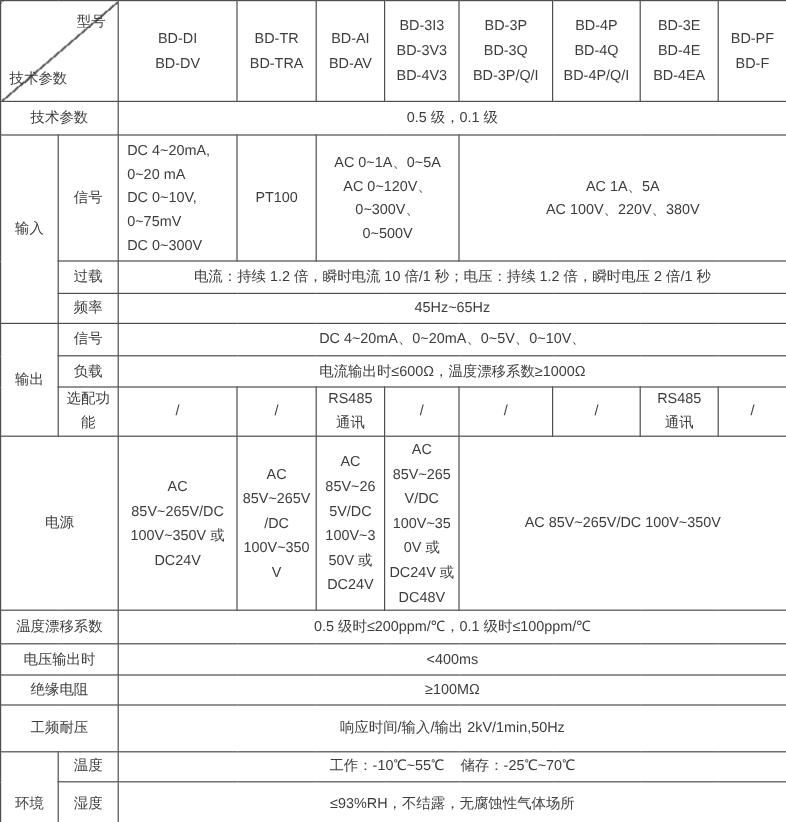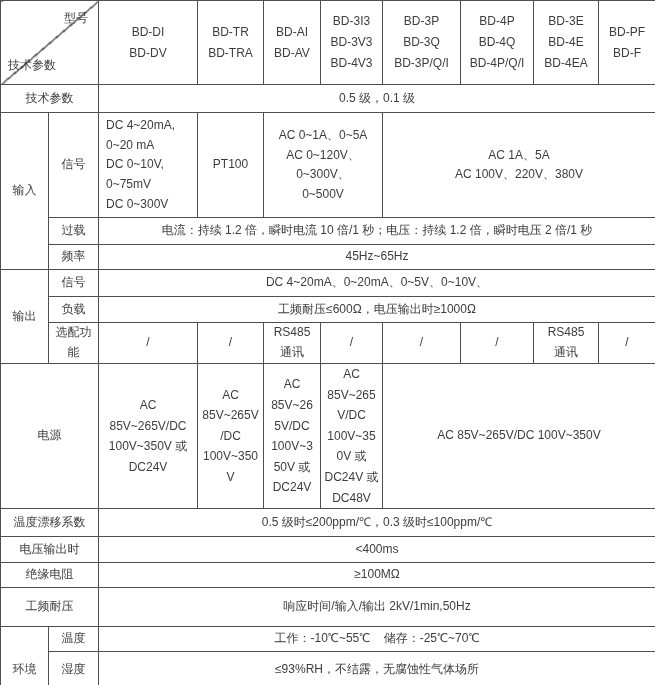--- a/index.html
+++ b/index.html
@@ -95,21 +95,21 @@
   </tr>
 
   <tr style="height:27px">
     <td rowspan="3">输出</td>
     <td>信号</td>
     <td colspan="8">DC 4~20mA、0~20mA、0~5V、0~10V、</td>
   </tr>
 
   <tr style="height:26px">
     <td>负载</td>
-    <td colspan="8">工频耐压≤600Ω，电压输出时≥1000Ω</td>
+    <td colspan="8">电流输出时≤600Ω，温度漂移系数≥1000Ω</td>
   </tr>
 
   <tr style="height:39px">
     <td>选配功能</td>
     <td>/</td>
     <td>/</td>
     <td>RS485
 通讯</td>
     <td>/</td>
     <td>/</td>
@@ -141,21 +141,21 @@
 V/DC
 100V~35
 0V 或
 DC24V 或
 DC48V</td>
     <td colspan="4">AC 85V~265V/DC 100V~350V</td>
   </tr>
 
   <tr style="height:28px">
     <td colspan="2">温度漂移系数</td>
-    <td colspan="8">0.5 级时≤200ppm/℃，0.3 级时≤100ppm/℃</td>
+    <td colspan="8">0.5 级时≤200ppm/℃，0.1 级时≤100ppm/℃</td>
   </tr>
 
   <tr style="height:26px">
     <td colspan="2">电压输出时</td>
     <td colspan="8">&lt;400ms</td>
   </tr>
 
   <tr style="height:25px">
     <td colspan="2">绝缘电阻</td>
     <td colspan="8">≥100MΩ</td>

